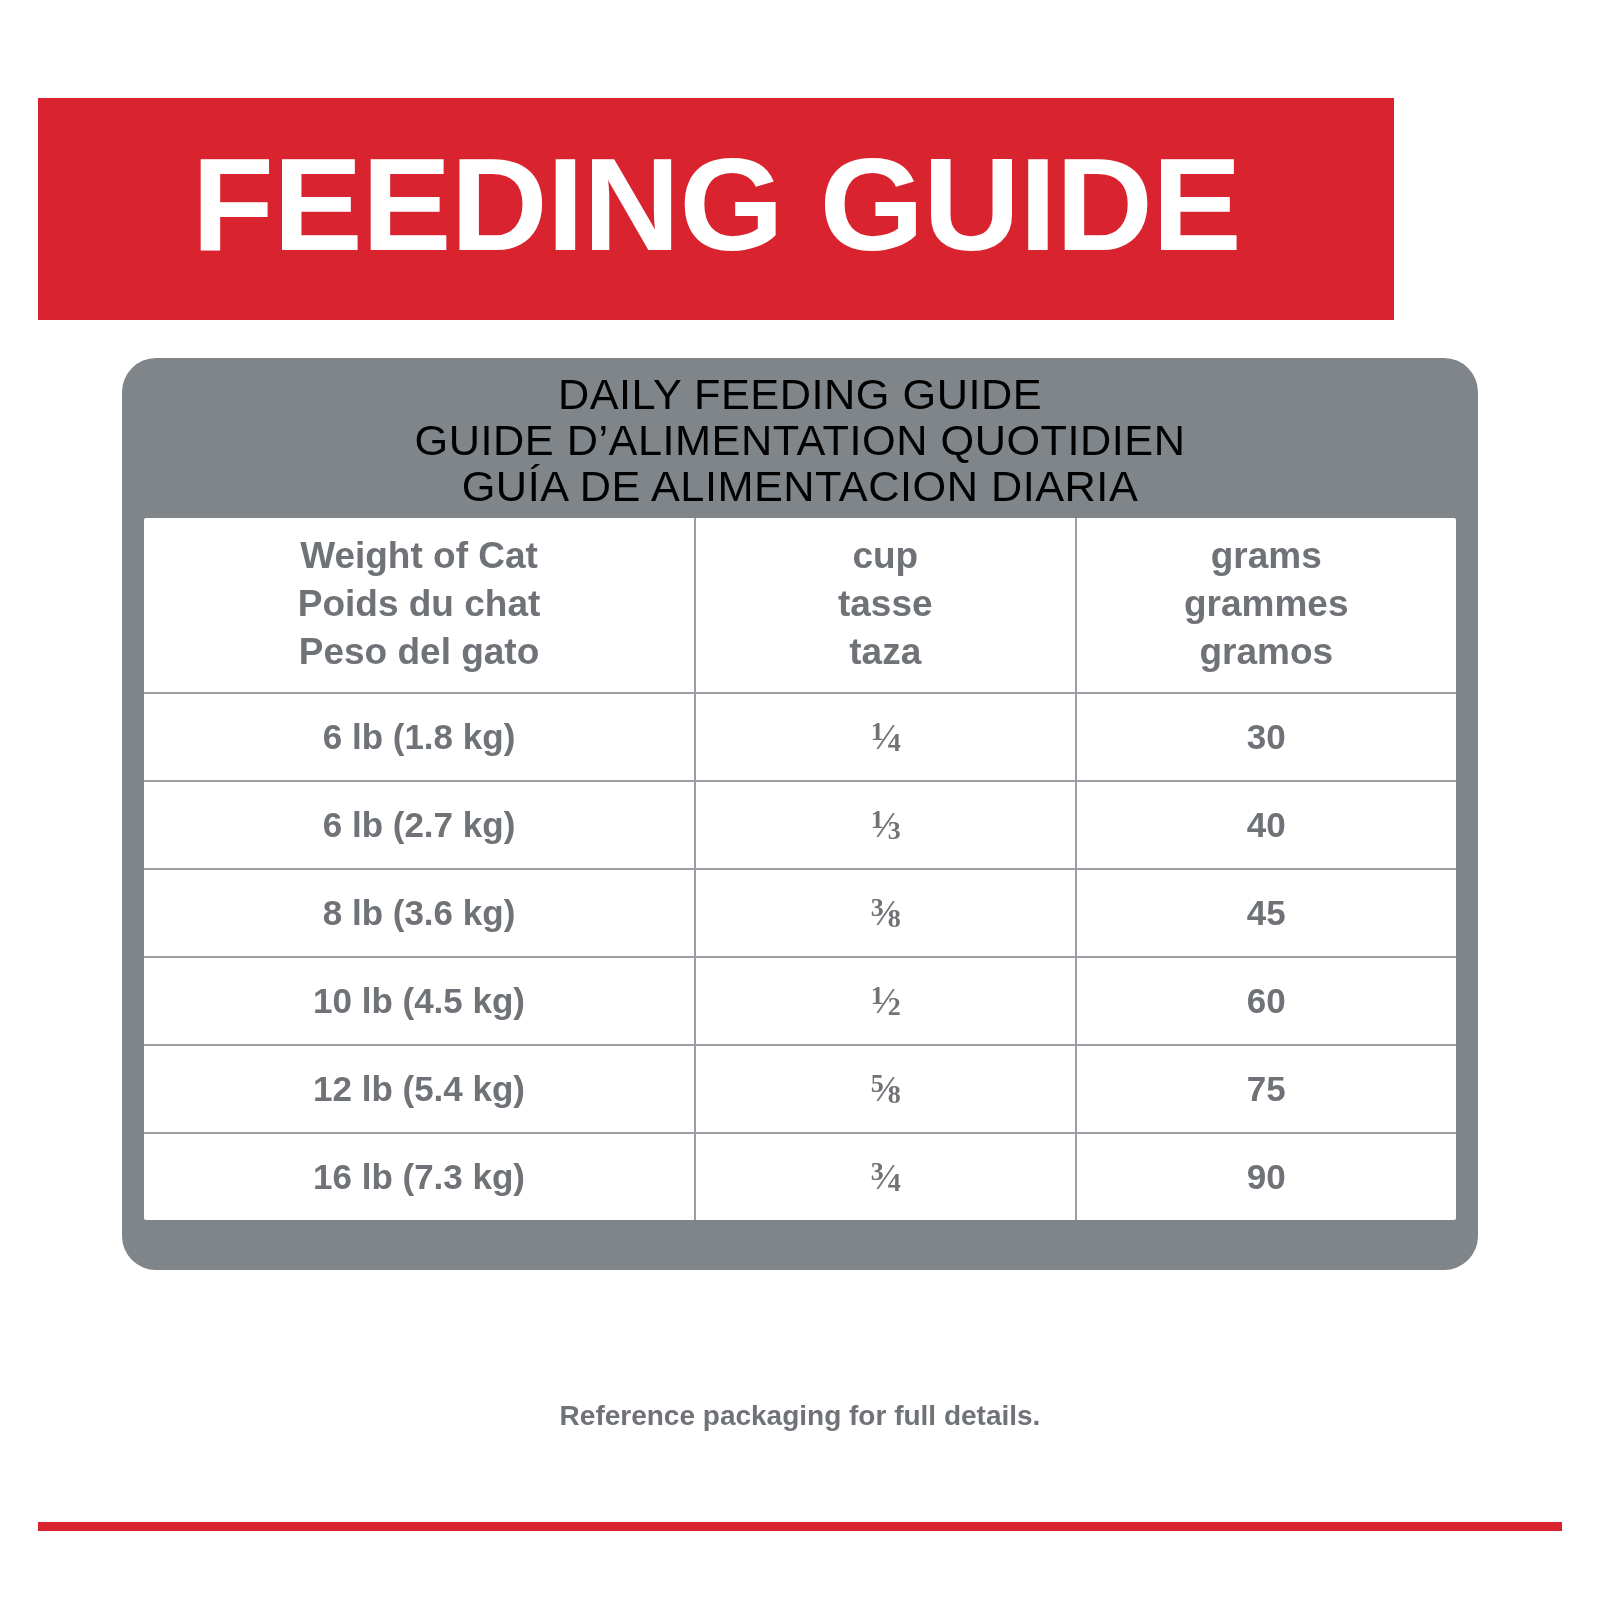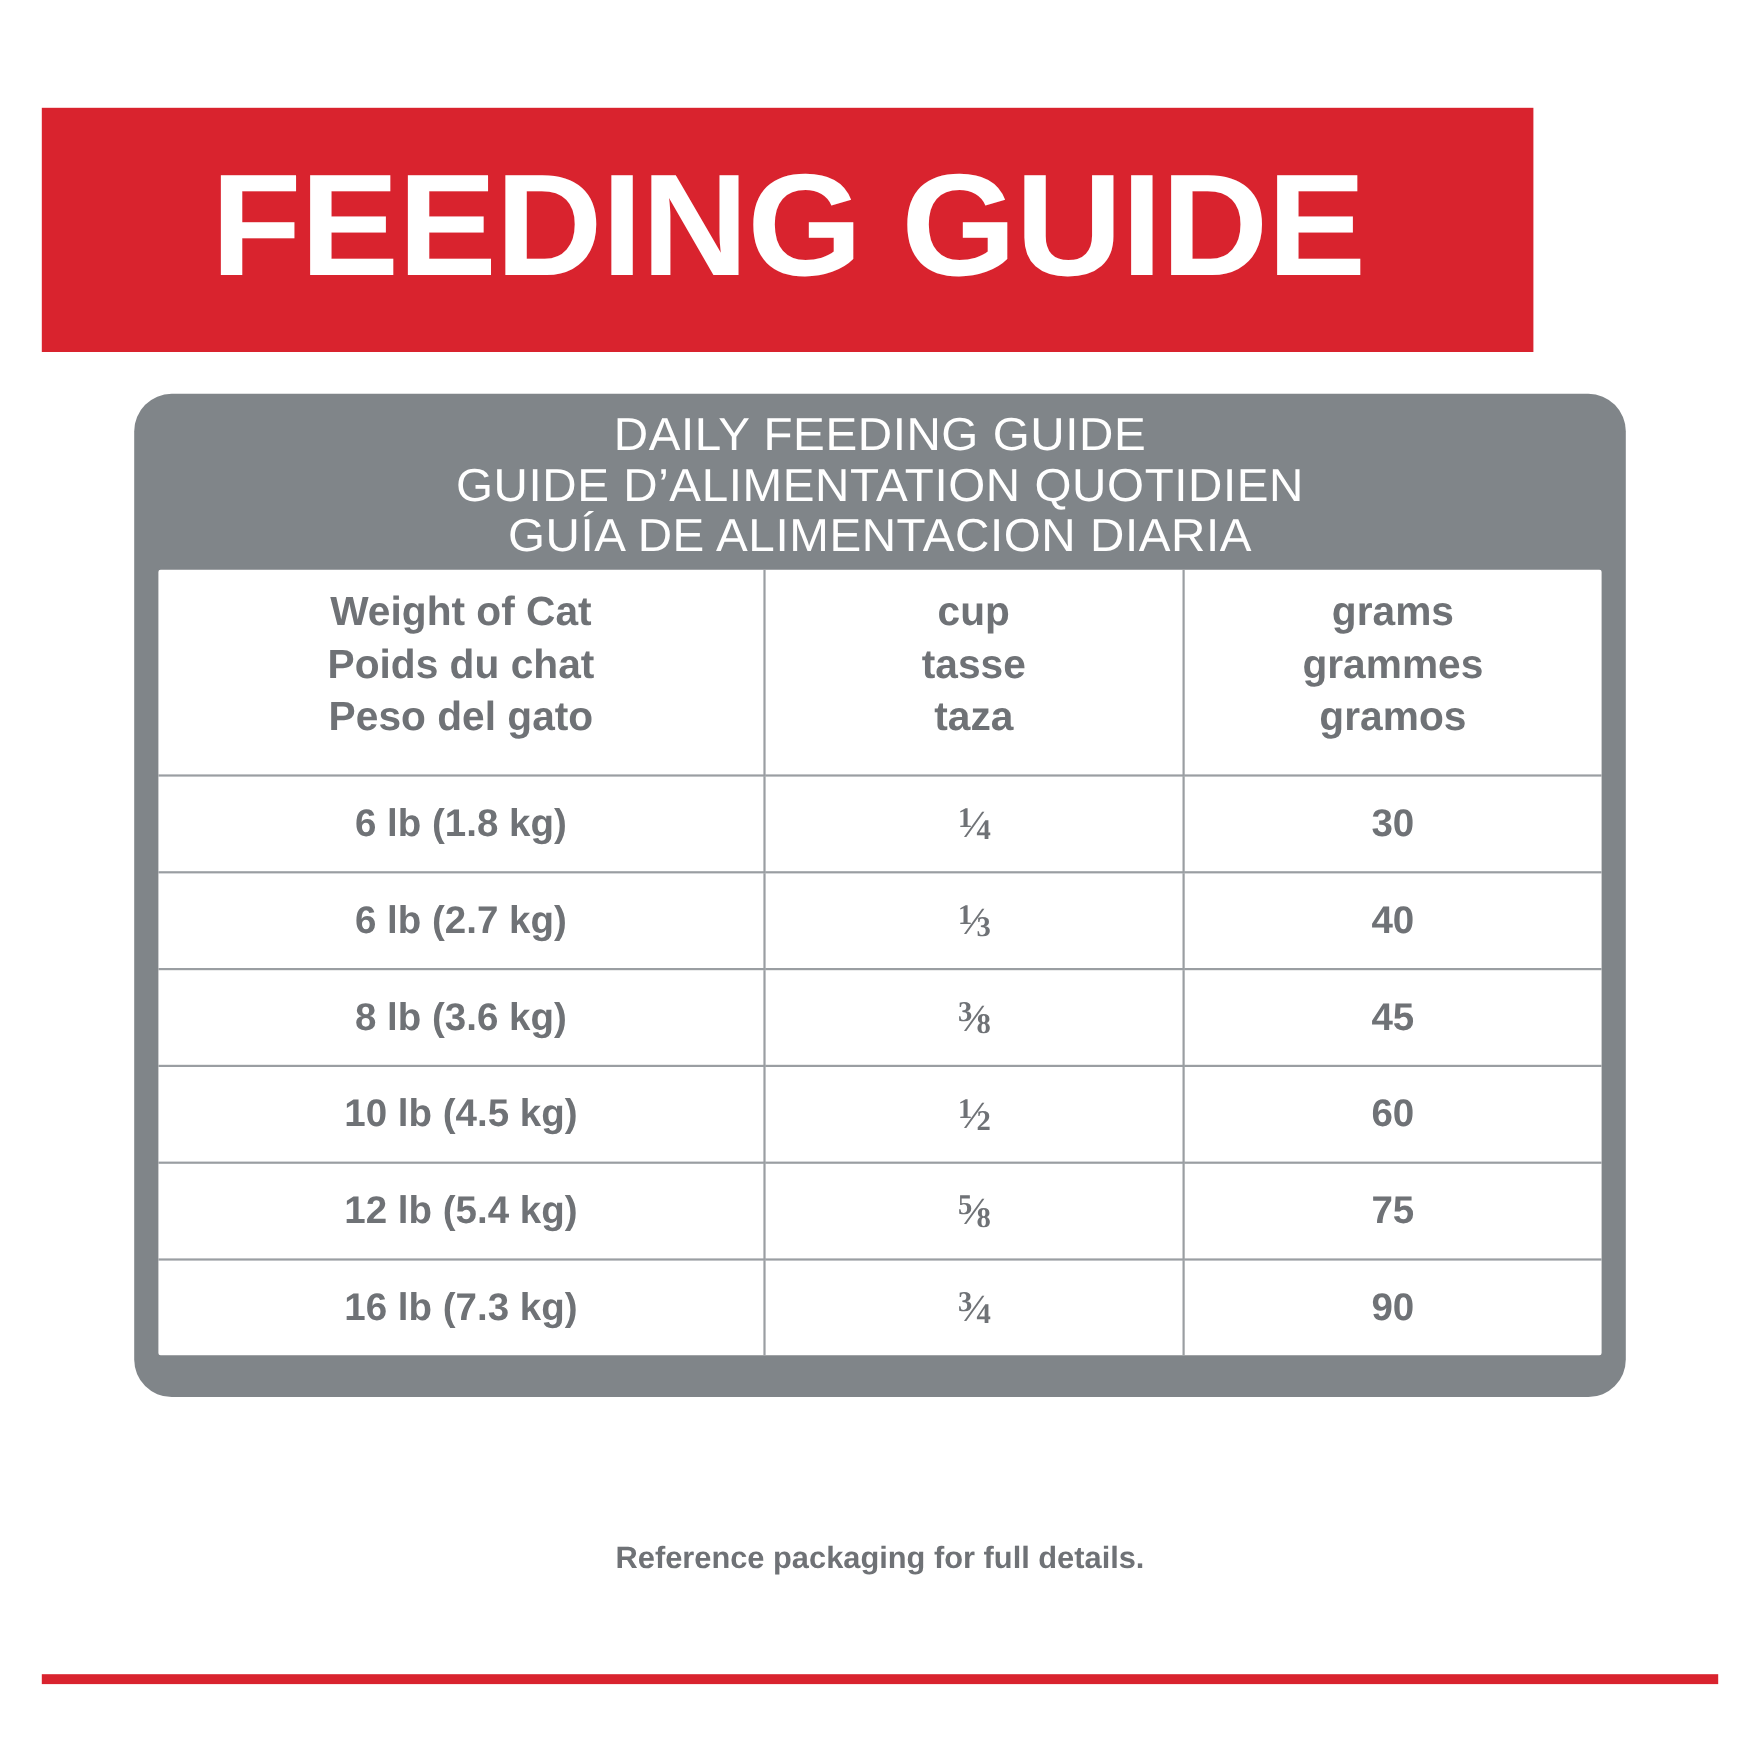--- a/index.html
+++ b/index.html
@@ -49,21 +49,21 @@
     width: 1356px;
     height: 912px;
     background: #808589;
     border-radius: 34px;
     box-sizing: border-box;
     padding: 0;
   }
   .card-heading {
     padding-top: 14px;
     text-align: center;
-    color: #ffffff;
+    color: #000000;
     font-size: 42px;
     line-height: 1.10;
     font-weight: normal;
     letter-spacing: 0.5px;
     font-family: "Liberation Sans", sans-serif;
   }
   .card-heading div {
     transform: scaleX(1.03);
   }
 
@@ -89,21 +89,21 @@
   table.feeding td {
     border: 2px solid #9a9ea2;
     color: #6f7276;
     text-align: center;
     font-family: "Liberation Sans", sans-serif;
   }
   table.feeding th {
     font-size: 37px;
     font-weight: bold;
     line-height: 1.30;
-    padding: 14px 6px 28px 6px;
+    padding: 14px 6px 16px 6px;
     vertical-align: middle;
   }
   table.feeding td {
     font-size: 35px;
     font-weight: bold;
     padding: 14px 6px;
     height: 58px;
     vertical-align: middle;
   }
   

